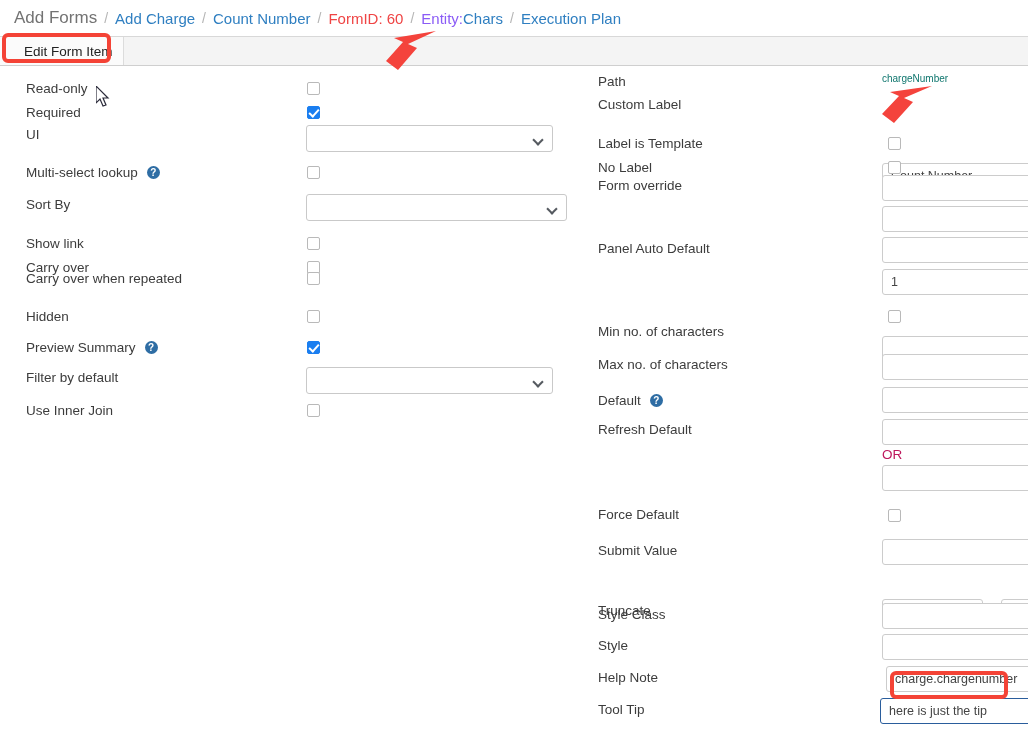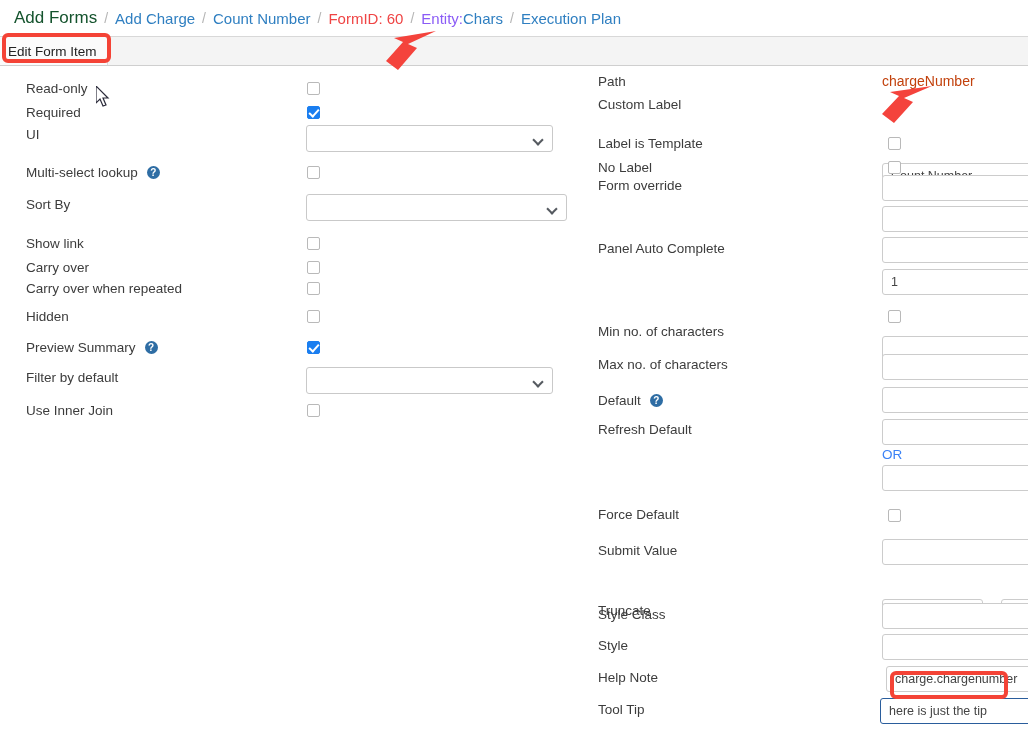--- a/index.html
+++ b/index.html
@@ -29,21 +29,21 @@
   .crumb {
     font-size: 15px;
     color: #2f7fc1;
     white-space: nowrap;
   }
   .crumb.plain {
     color: #ef4444;
   }
   .crumb.big {
     font-size: 17px;
-    color: #14532d;
+    color: #737373;
   }
   .crumb-sep {
     color: #b5b5b5;
     font-size: 14px;
     margin: 0 7px;
   }
   .crumb .entity-prefix { color: #8b5cf6; }
   .crumb .entity-value  { color: #2f7fc1; }
 
   
@@ -52,21 +52,21 @@
     background: #f4f4f4;
     border-top: 1px solid #d8d8d8;
     border-bottom: 1px solid #cfcfcf;
     display: flex;
     align-items: stretch;
     box-sizing: border-box;
   }
   .tab {
     display: flex;
     align-items: center;
-    padding: 0 10px 0 8px;
+    padding: 0 10px 0 24px;
     font-size: 13.5px;
     color: #222;
     background: #fbfbfb;
     border-right: 1px solid #dcdcdc;
     white-space: nowrap;
   }
 
   
   .form-area {
     position: relative;
@@ -176,34 +176,34 @@
     height: 6px;
     border: solid #555a60;
     border-width: 0 2px 2px 0;
     transform: rotate(45deg);
   }
 
   
   .static-txt {
     position: absolute;
     font-size: 13.5px;
-    color: #3b82f6;
+    color: #be185d;
     line-height: 16px;
   }
   .colon {
     position: absolute;
     font-size: 13px;
     color: #555;
   }
 
   
   .link-val {
     position: absolute;
-    font-size: 14px;
-    color: #c2410c;
+    font-size: 10px;
+    color: #0f766e;
     white-space: nowrap;
   }
 
   
   .anno-box {
     position: absolute;
     border: 4px solid #f44336;
     border-radius: 6px;
     box-sizing: border-box;
     pointer-events: none;
@@ -274,21 +274,21 @@
     <div class="row" style="top:169px">
       <span class="lbl">Show link</span>
       <span class="cb" style="left:307px; top:2px"></span>
     </div>
 
     <div class="row" style="top:193px">
       <span class="lbl">Carry over</span>
       <span class="cb" style="left:307px; top:2px"></span>
     </div>
 
-    <div class="row" style="top:214px">
+    <div class="row" style="top:204px">
       <span class="lbl">Carry over when repeated</span>
       <span class="cb" style="left:307px; top:2px"></span>
     </div>
 
     <div class="row" style="top:242px">
       <span class="lbl">Hidden</span>
       <span class="cb" style="left:307px; top:2px"></span>
     </div>
 
     <div class="row" style="top:273px">
@@ -332,21 +332,21 @@
     <div class="row" style="top:111px">
       <span class="lbl">Form override</span>
       <span class="inp" style="left:292px; top:-2px; width:200px"></span>
     </div>
 
     <div class="row" style="top:142px">
       <span class="inp" style="left:292px; top:-2px; width:200px"></span>
     </div>
 
     <div class="row" style="top:174px">
-      <span class="lbl">Panel Auto Complete</span>
+      <span class="lbl">Panel Auto Default</span>
       <span class="inp" style="left:292px; top:-3px; width:200px"></span>
     </div>
 
     <div class="row" style="top:206px">
       <span class="inp" style="left:292px; top:-3px; width:200px">1</span>
     </div>
 
     <div class="row" style="top:239px">
       <span class="cb" style="left:298px; top:5px"></span>
     </div>

